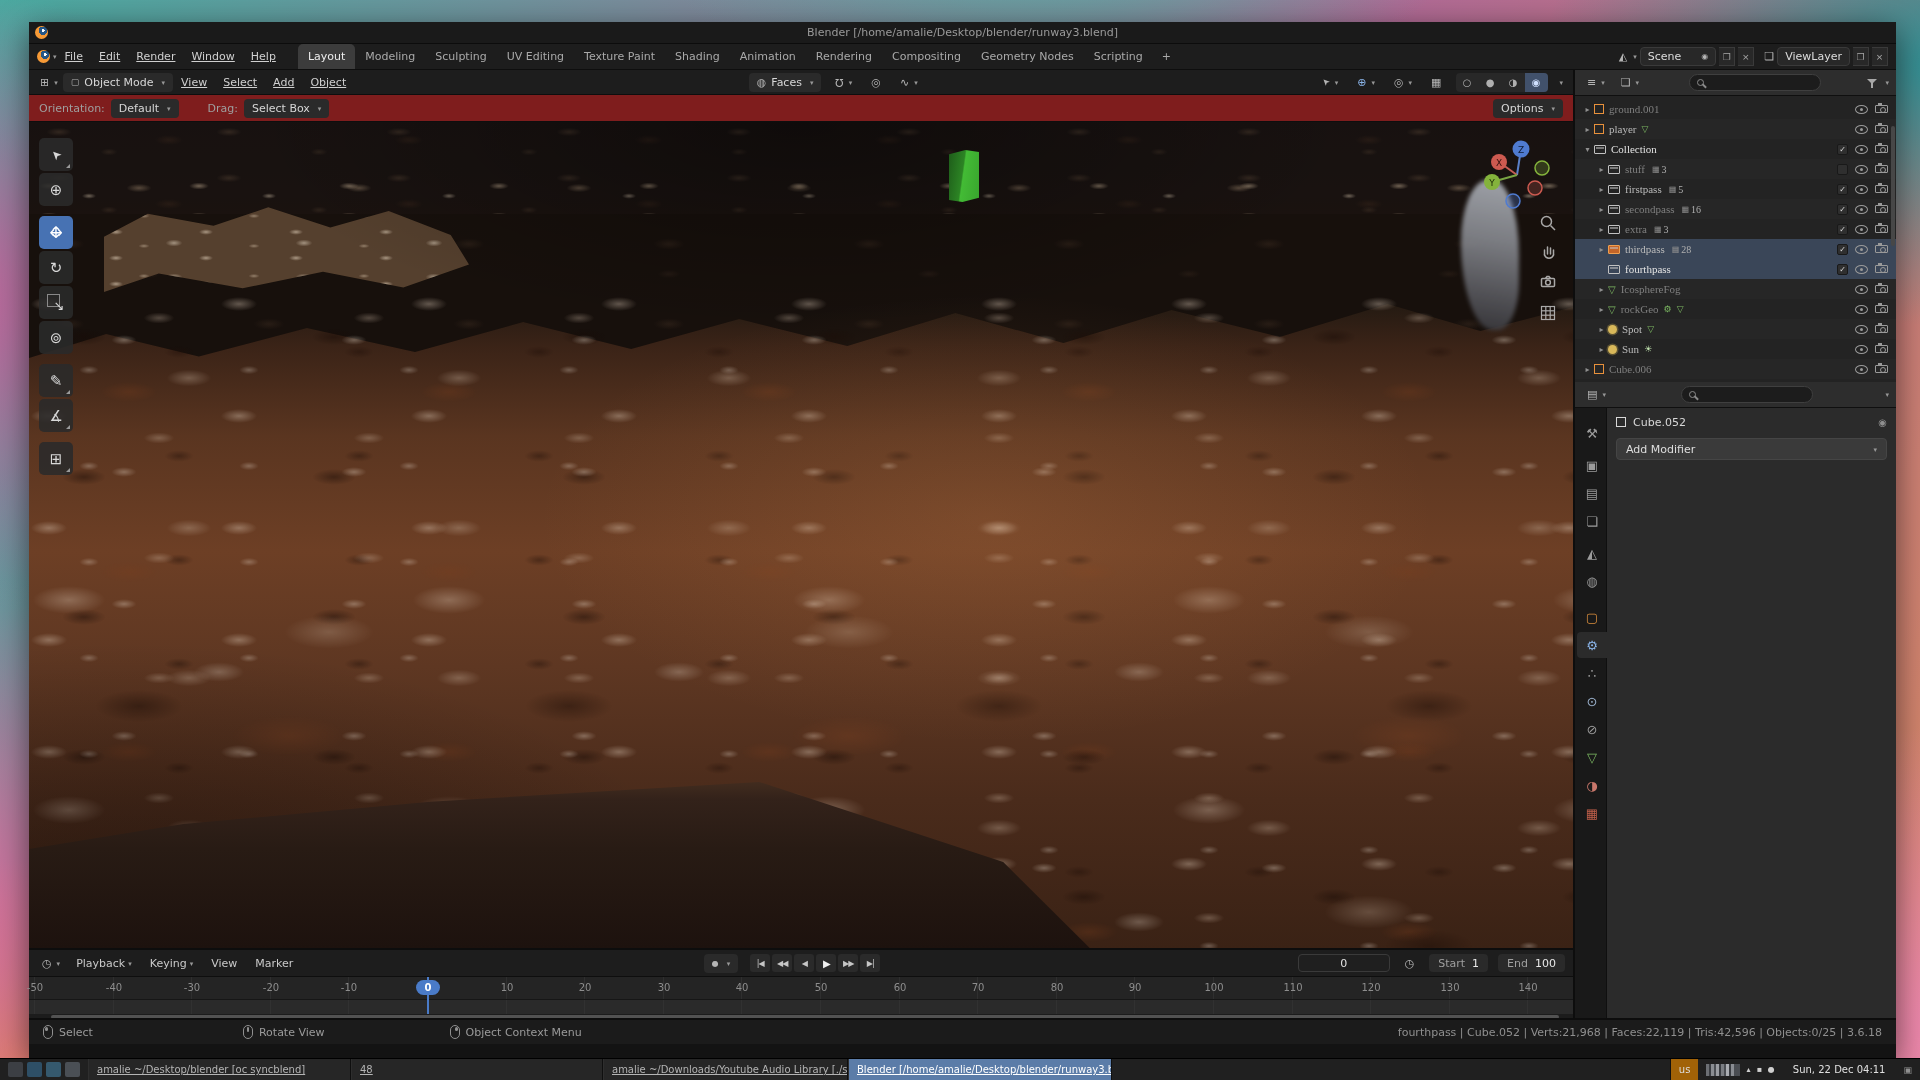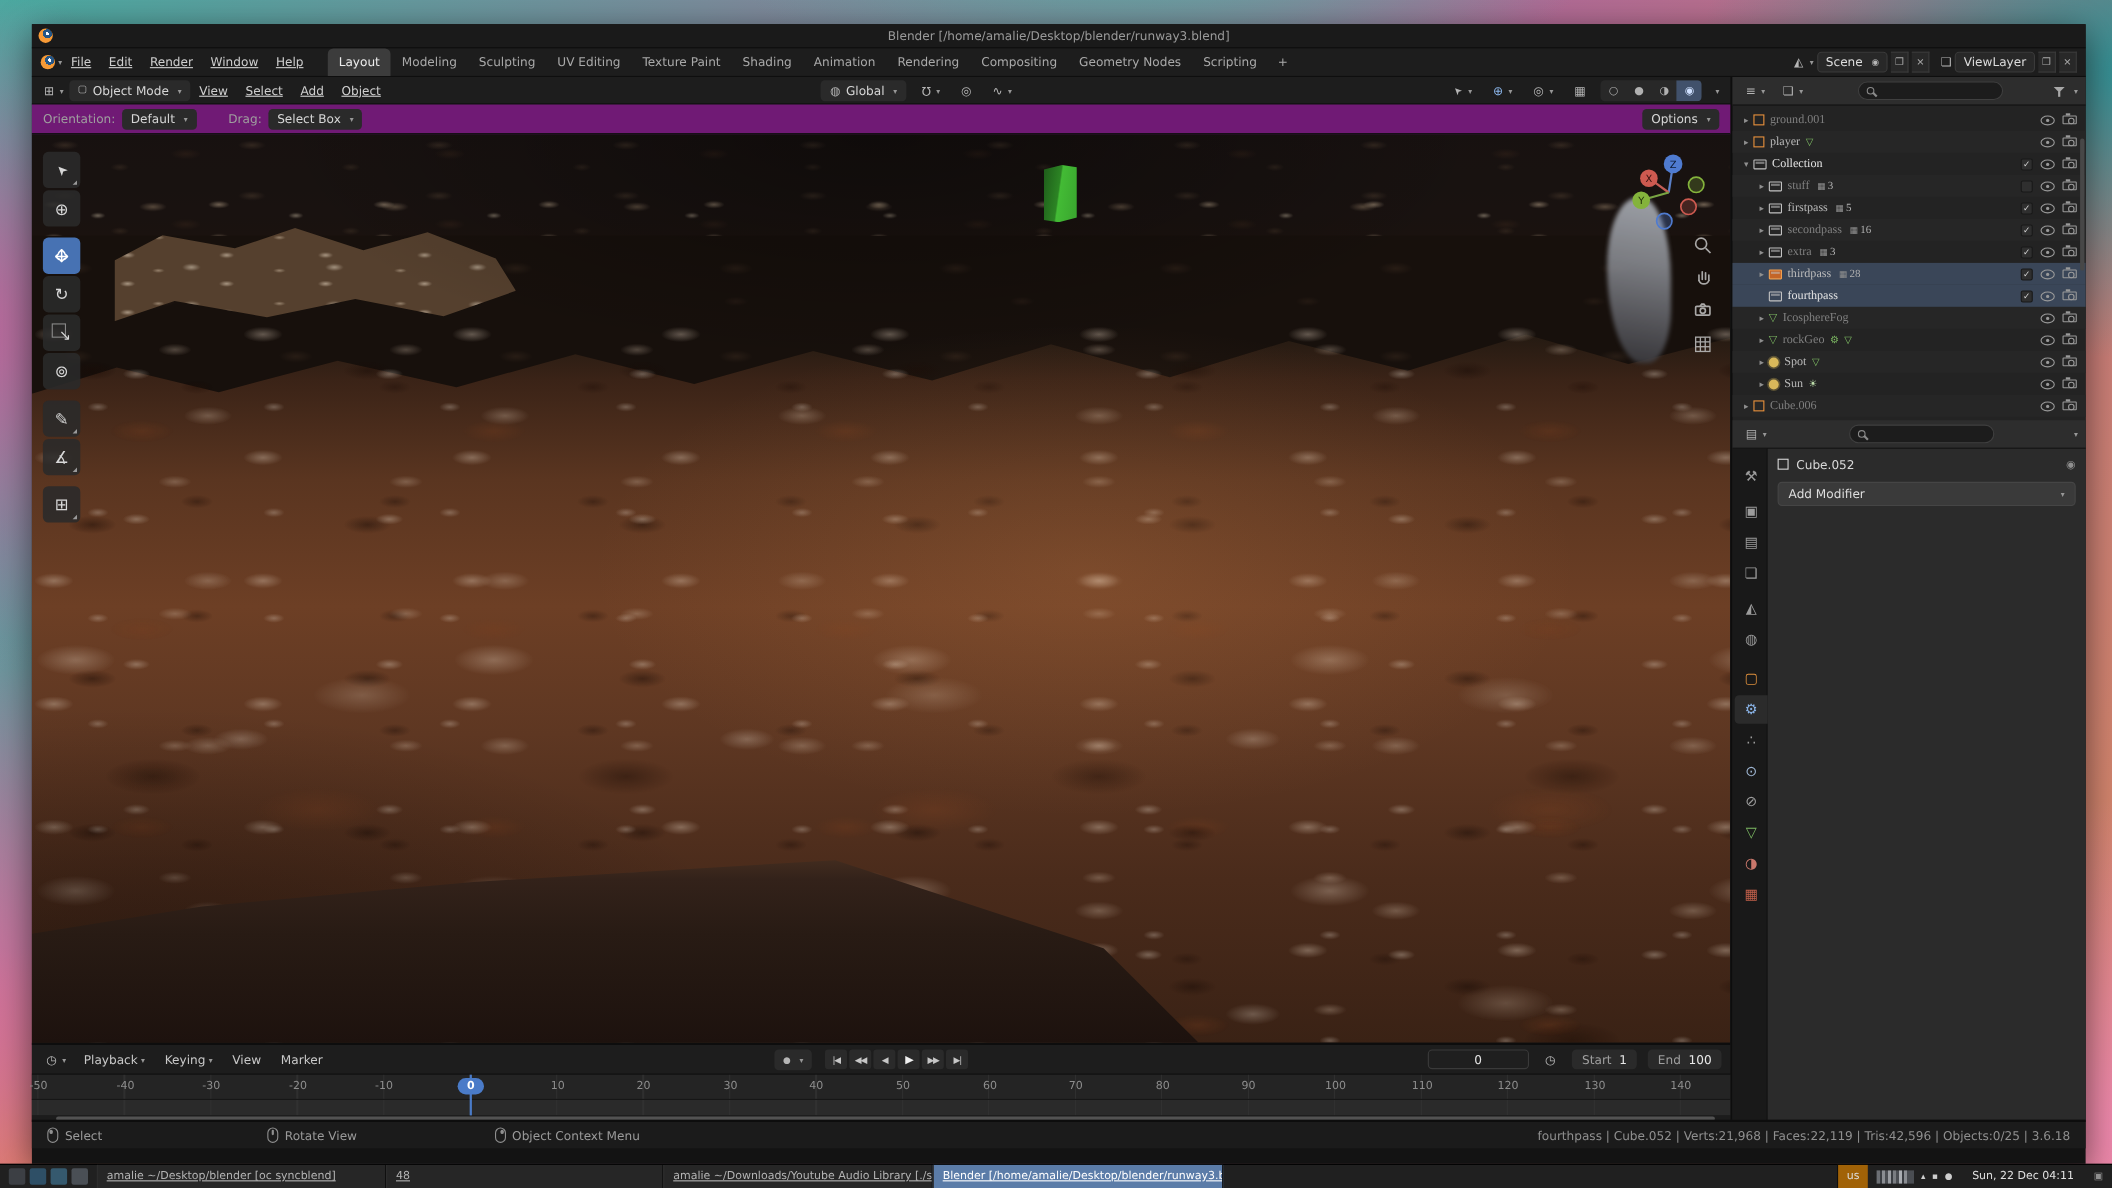--- a/index.html
+++ b/index.html
@@ -28,25 +28,25 @@
   .menu{padding:0 8px;color:#cfcfcf;text-decoration:underline;}
   .wstabs{display:flex;height:100%;margin-left:14px;align-items:stretch;}
   .wstab{display:flex;align-items:center;padding:0 10px;color:#a9a9a9;border-radius:5px 5px 0 0;}
   .wstab.active{background:#3c3c3c;color:#ededed;}
   .wsadd{display:flex;align-items:center;padding:0 9px;color:#a9a9a9;}
   .spacer{flex:1;}
   .car{display:inline-block;}
   .car::after{content:"▾";font-size:7px;color:#989898;margin-left:3px;position:relative;top:-1px;}
   .tb-widget{display:flex;align-items:center;margin-left:10px;gap:3px;}
   .wicon{color:#b3b3b3;font-size:10px;}
-  .wfield{display:flex;align-items:center;gap:8px;height:19px;background:#282828;border:1px solid #3a3a3a;border-radius:4px;padding:0 7px;color:#dcdcdc;}
+  .wfield{display:flex;align-items:center;gap:20px;height:19px;background:#282828;border:1px solid #3a3a3a;border-radius:4px;padding:0 7px;color:#dcdcdc;}
   .wbtn{display:flex;align-items:center;justify-content:center;width:16px;height:19px;background:#282828;border:1px solid #3a3a3a;border-left:none;color:#a9a9a9;font-size:9px;}
   
   .vhead{position:absolute;left:0;top:48px;width:1544px;height:25px;background:#1d1d1d;border-bottom:1px solid #0e0e0e;display:flex;align-items:center;padding:0 6px;z-index:6;}
-  .vtool{position:absolute;left:0;top:73px;width:1544px;height:27px;background:#701a75;border-bottom:1px solid #0e0e0e;display:flex;align-items:center;padding:0 10px;z-index:6;}
+  .vtool{position:absolute;left:0;top:73px;width:1544px;height:27px;background:#7f1d1d;border-bottom:1px solid #0e0e0e;display:flex;align-items:center;padding:0 10px;z-index:6;}
   .pill{display:inline-flex;align-items:center;gap:5px;height:19px;background:#2a2a2a;border-radius:4px;padding:0 8px;color:#d6d6d6;white-space:nowrap;}
   .ibtn{display:inline-flex;align-items:center;gap:2px;padding:0 5px;color:#b5b5b5;}
   .gly{font-size:11px;color:#b5b5b5;}
   .lab{color:#9f9f9f;}
   .vh-center{display:flex;align-items:center;gap:9px;}
   .vh-right{display:flex;align-items:center;gap:9px;margin-right:4px;}
   .seg{display:flex;background:#282828;border-radius:4px;overflow:hidden;}
   .seg span{width:23px;height:19px;display:flex;align-items:center;justify-content:center;color:#b0b0b0;font-size:10px;}
   .seg span.active{background:#41516b;color:#cfe0ff;}
   .magnet{display:inline-block;transform:rotate(180deg);font-size:11px;}
@@ -288,21 +288,21 @@
           <span class="car"></span>
         </span>
       <span class="menu">View</span>
       <span class="menu">Select</span>
       <span class="menu">Add</span>
       <span class="menu">Object</span>
       <div class="spacer"></div>
       <div class="vh-center">
         <span class="pill">
             <span class="gly">◍</span>
-            <span>Global</span>
+            <span>Faces</span>
             <span class="car"></span>
           </span>
         <span class="ibtn">
             <span class="magnet gly">Ω</span>
             <span class="car"></span>
           </span>
         <span class="ibtn">
             <span class="gly">◎</span>
           </span>
         <span class="ibtn">

